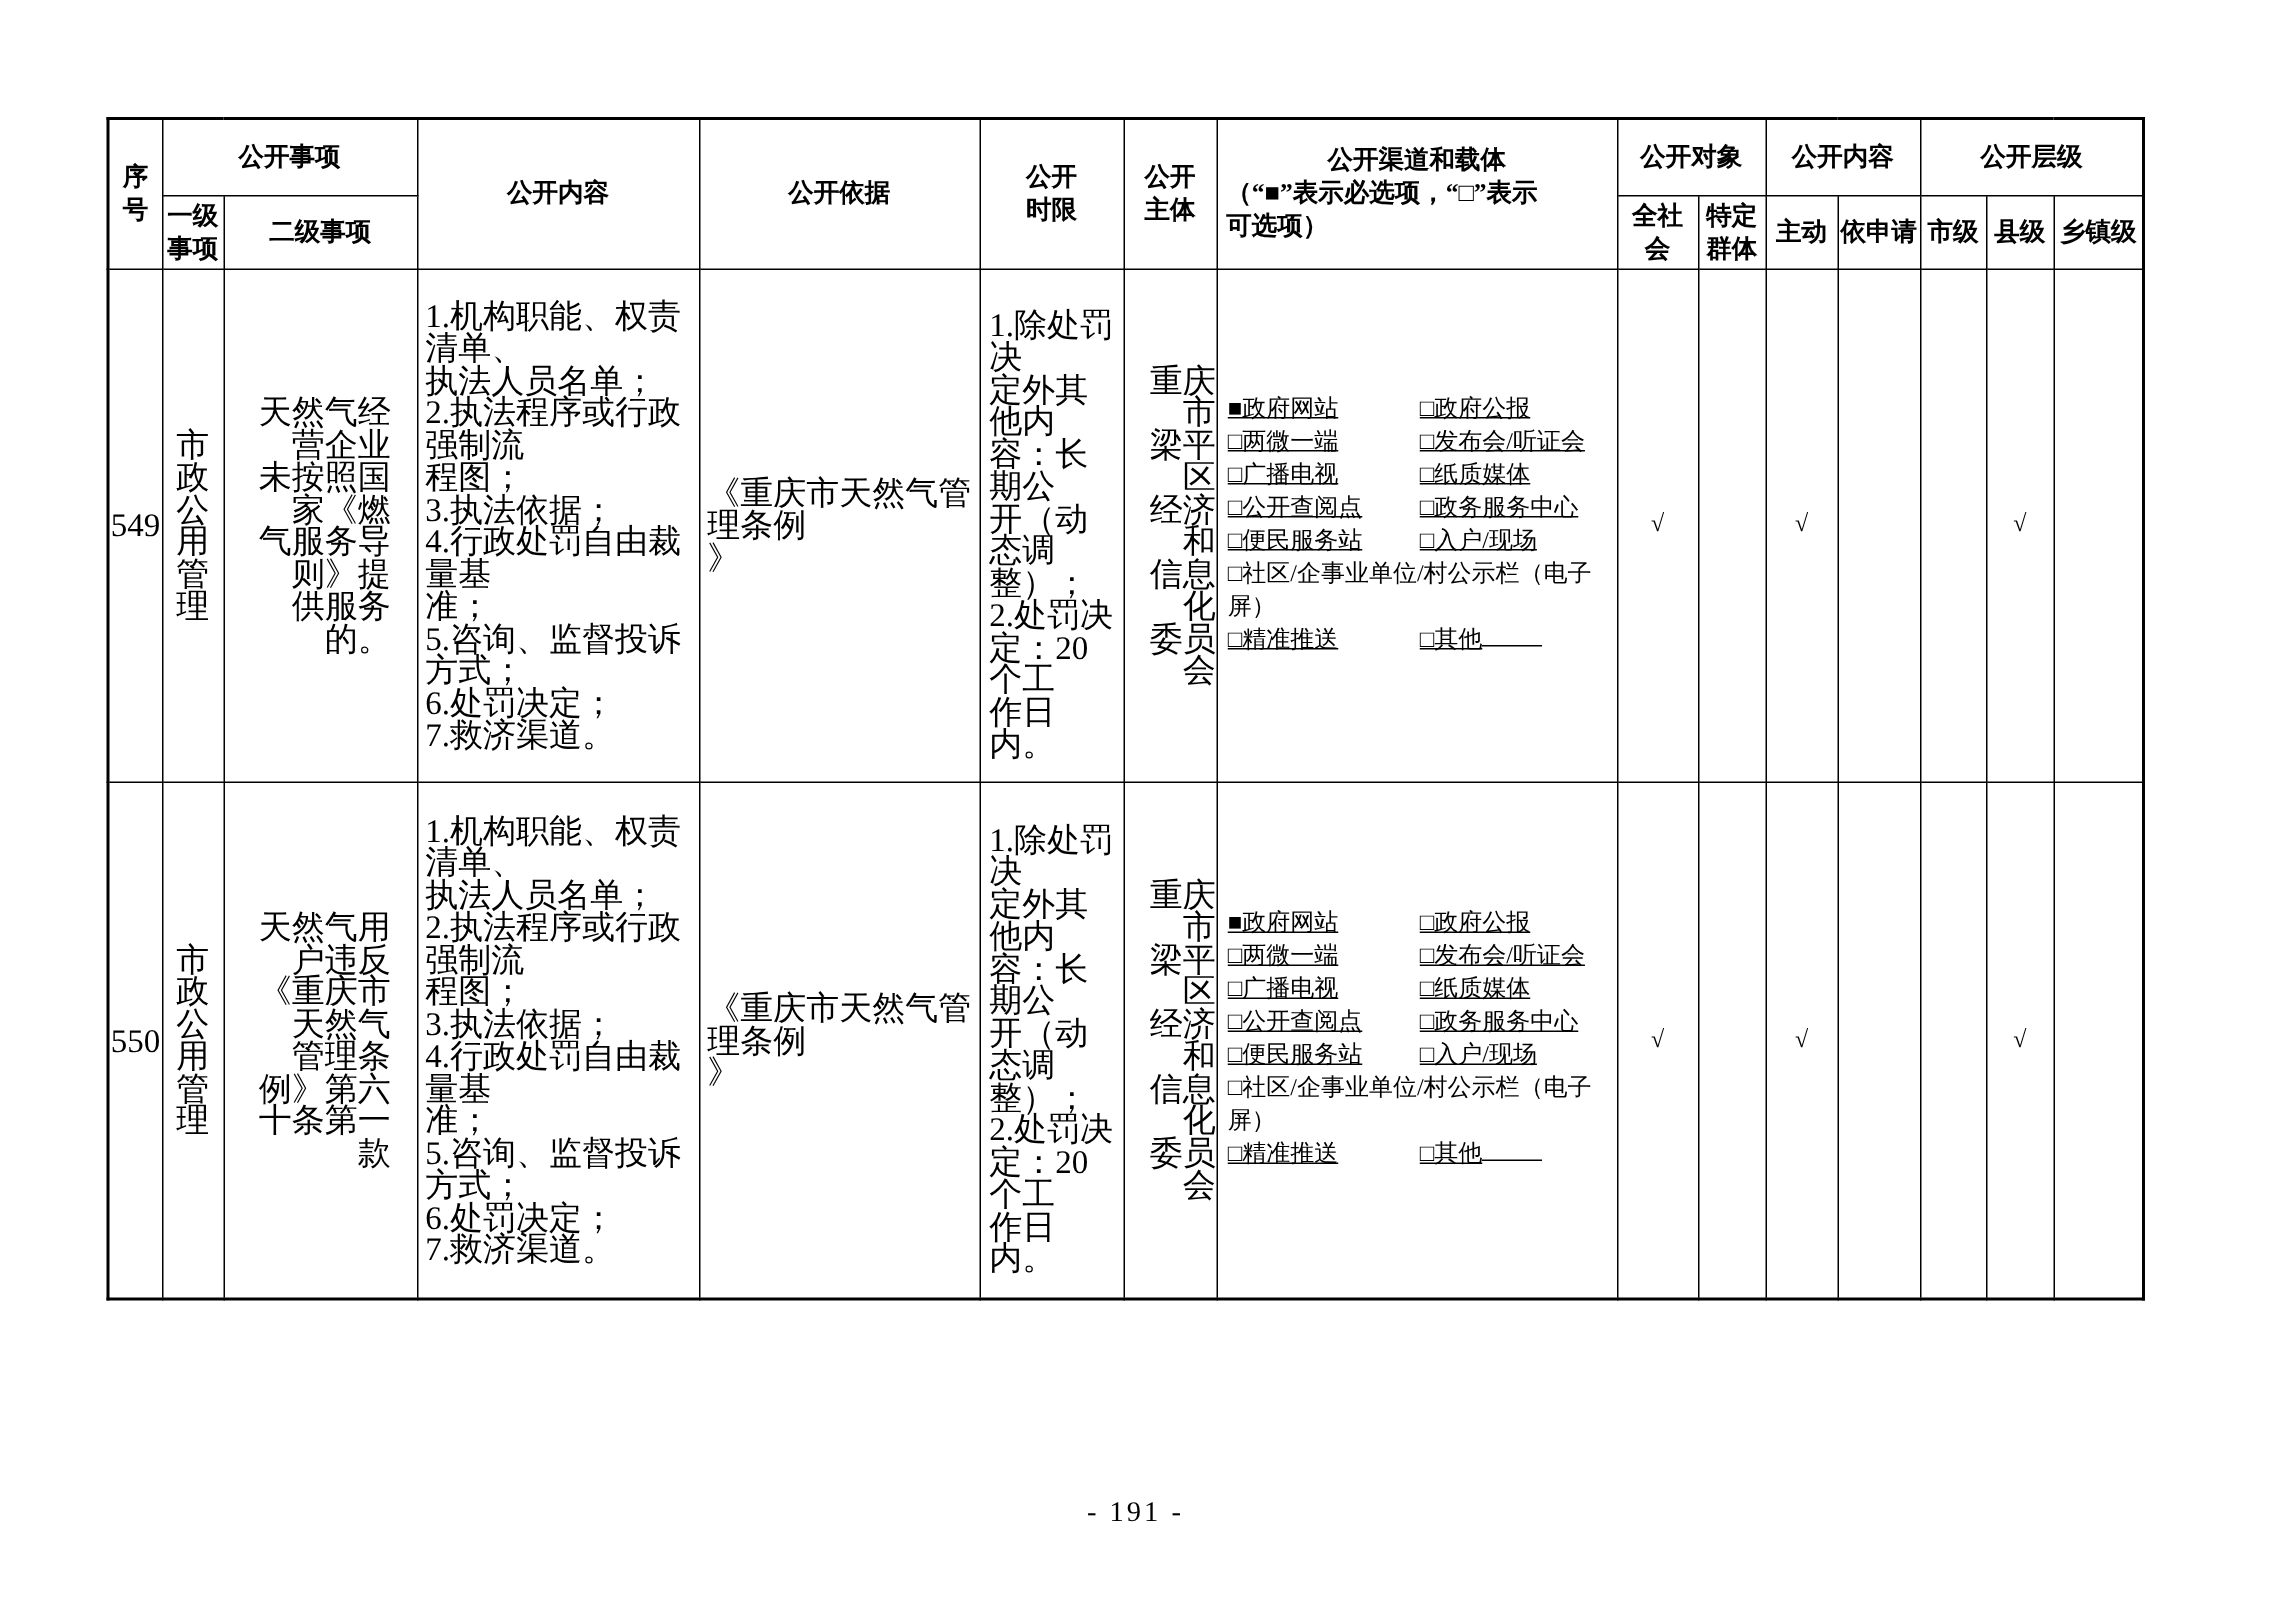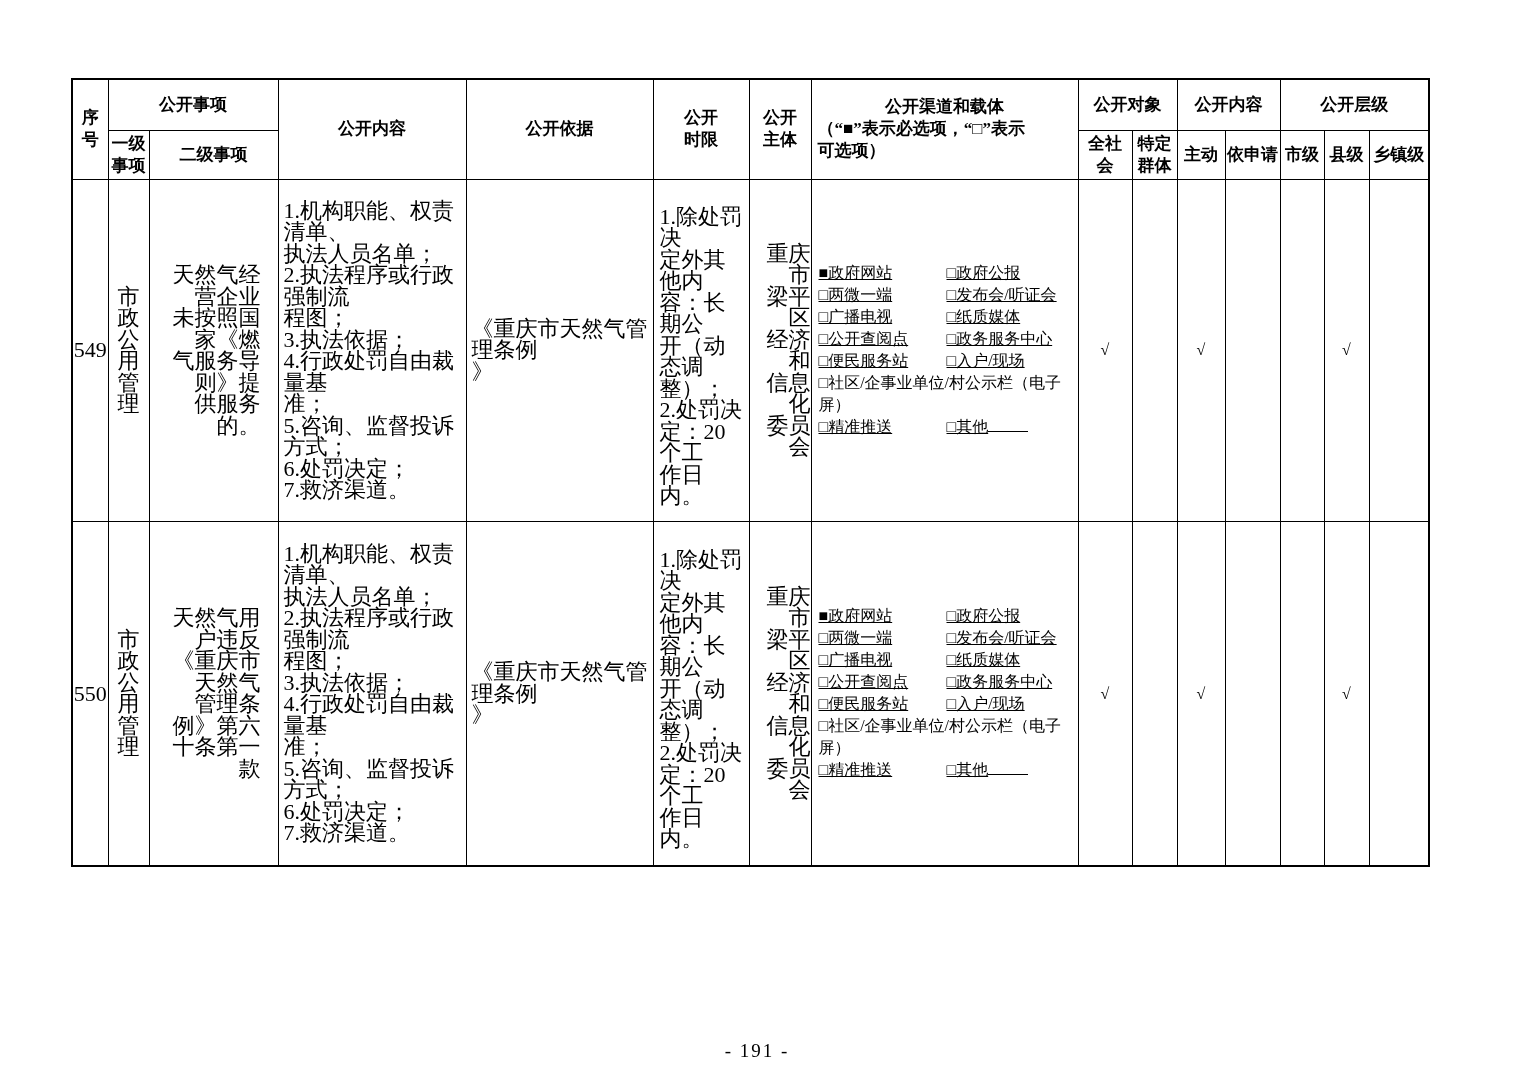--- a/index.html
+++ b/index.html
@@ -56,21 +56,21 @@
   .ch-full { white-space: pre-line; }
   .blank-line {
     display: inline-block;
     width: 40px;
     height: 13px;
     border-bottom: 1.5px solid #000;
   }
   .footer {
     position: absolute;
     left: 0;
-    top: 1040px;
+    top: 998px;
     width: 1514px;
     text-align: center;
     font-size: 19px;
     letter-spacing: 2px;
   }
 </style>
 </head>
 <body>
 
 <table class="doc-table">

